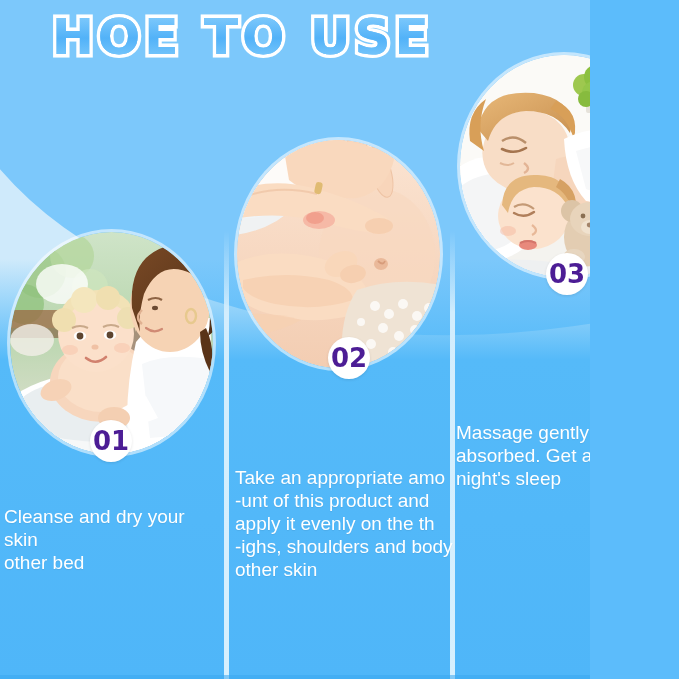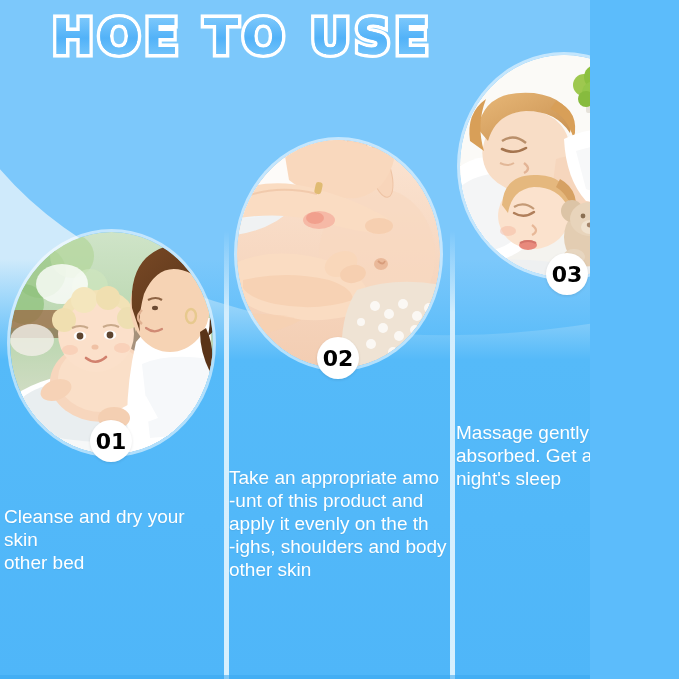--- a/index.html
+++ b/index.html
@@ -79,22 +79,22 @@
     border-radius:50%;
     overflow:hidden;
     box-shadow:0 0 0 3px rgba(255,255,255,.55);
   }
   .photo svg{display:block;}
   .badge{
     position:absolute;
     width:42px;height:42px;border-radius:50%;
     background:#ffffff;
     display:flex;align-items:center;justify-content:center;
-    color:#000000;
-    font-size:22px;
+    color:#4c1d95;
+    font-size:26px;
     font-weight:bold;
     font-family:"DejaVu Sans", sans-serif;
     letter-spacing:0px;
     box-shadow:0 1px 3px rgba(0,0,0,.10);
   }
   .caption{
     position:absolute;
     color:#ffffff;
     font-size:19px;
     line-height:23px;
@@ -102,22 +102,22 @@
     white-space:pre-line;
     text-shadow:0 1px 1px rgba(0,0,0,.07);
   }
 
   
   .step1 .photo{left:10px;top:232px;width:203px;height:222px;}
   .step1 .badge{left:90px;top:420px;}
   .step1 .caption{left:4px;top:505px;width:216px;}
 
   .step2 .photo{left:237px;top:140px;width:203px;height:228px;}
-  .step2 .badge{left:317px;top:337px;}
-  .step2 .caption{left:229px;top:466px;width:222px;}
+  .step2 .badge{left:328px;top:337px;}
+  .step2 .caption{left:235px;top:466px;width:222px;}
 
   .step3 .photo{left:460px;top:55px;width:208px;height:222px;}
   .step3 .badge{left:546px;top:253px;}
   .step3 .caption{left:456px;top:421px;width:222px;}
 </style>
 </head>
 <body>
 
 <div class="poster">
 

